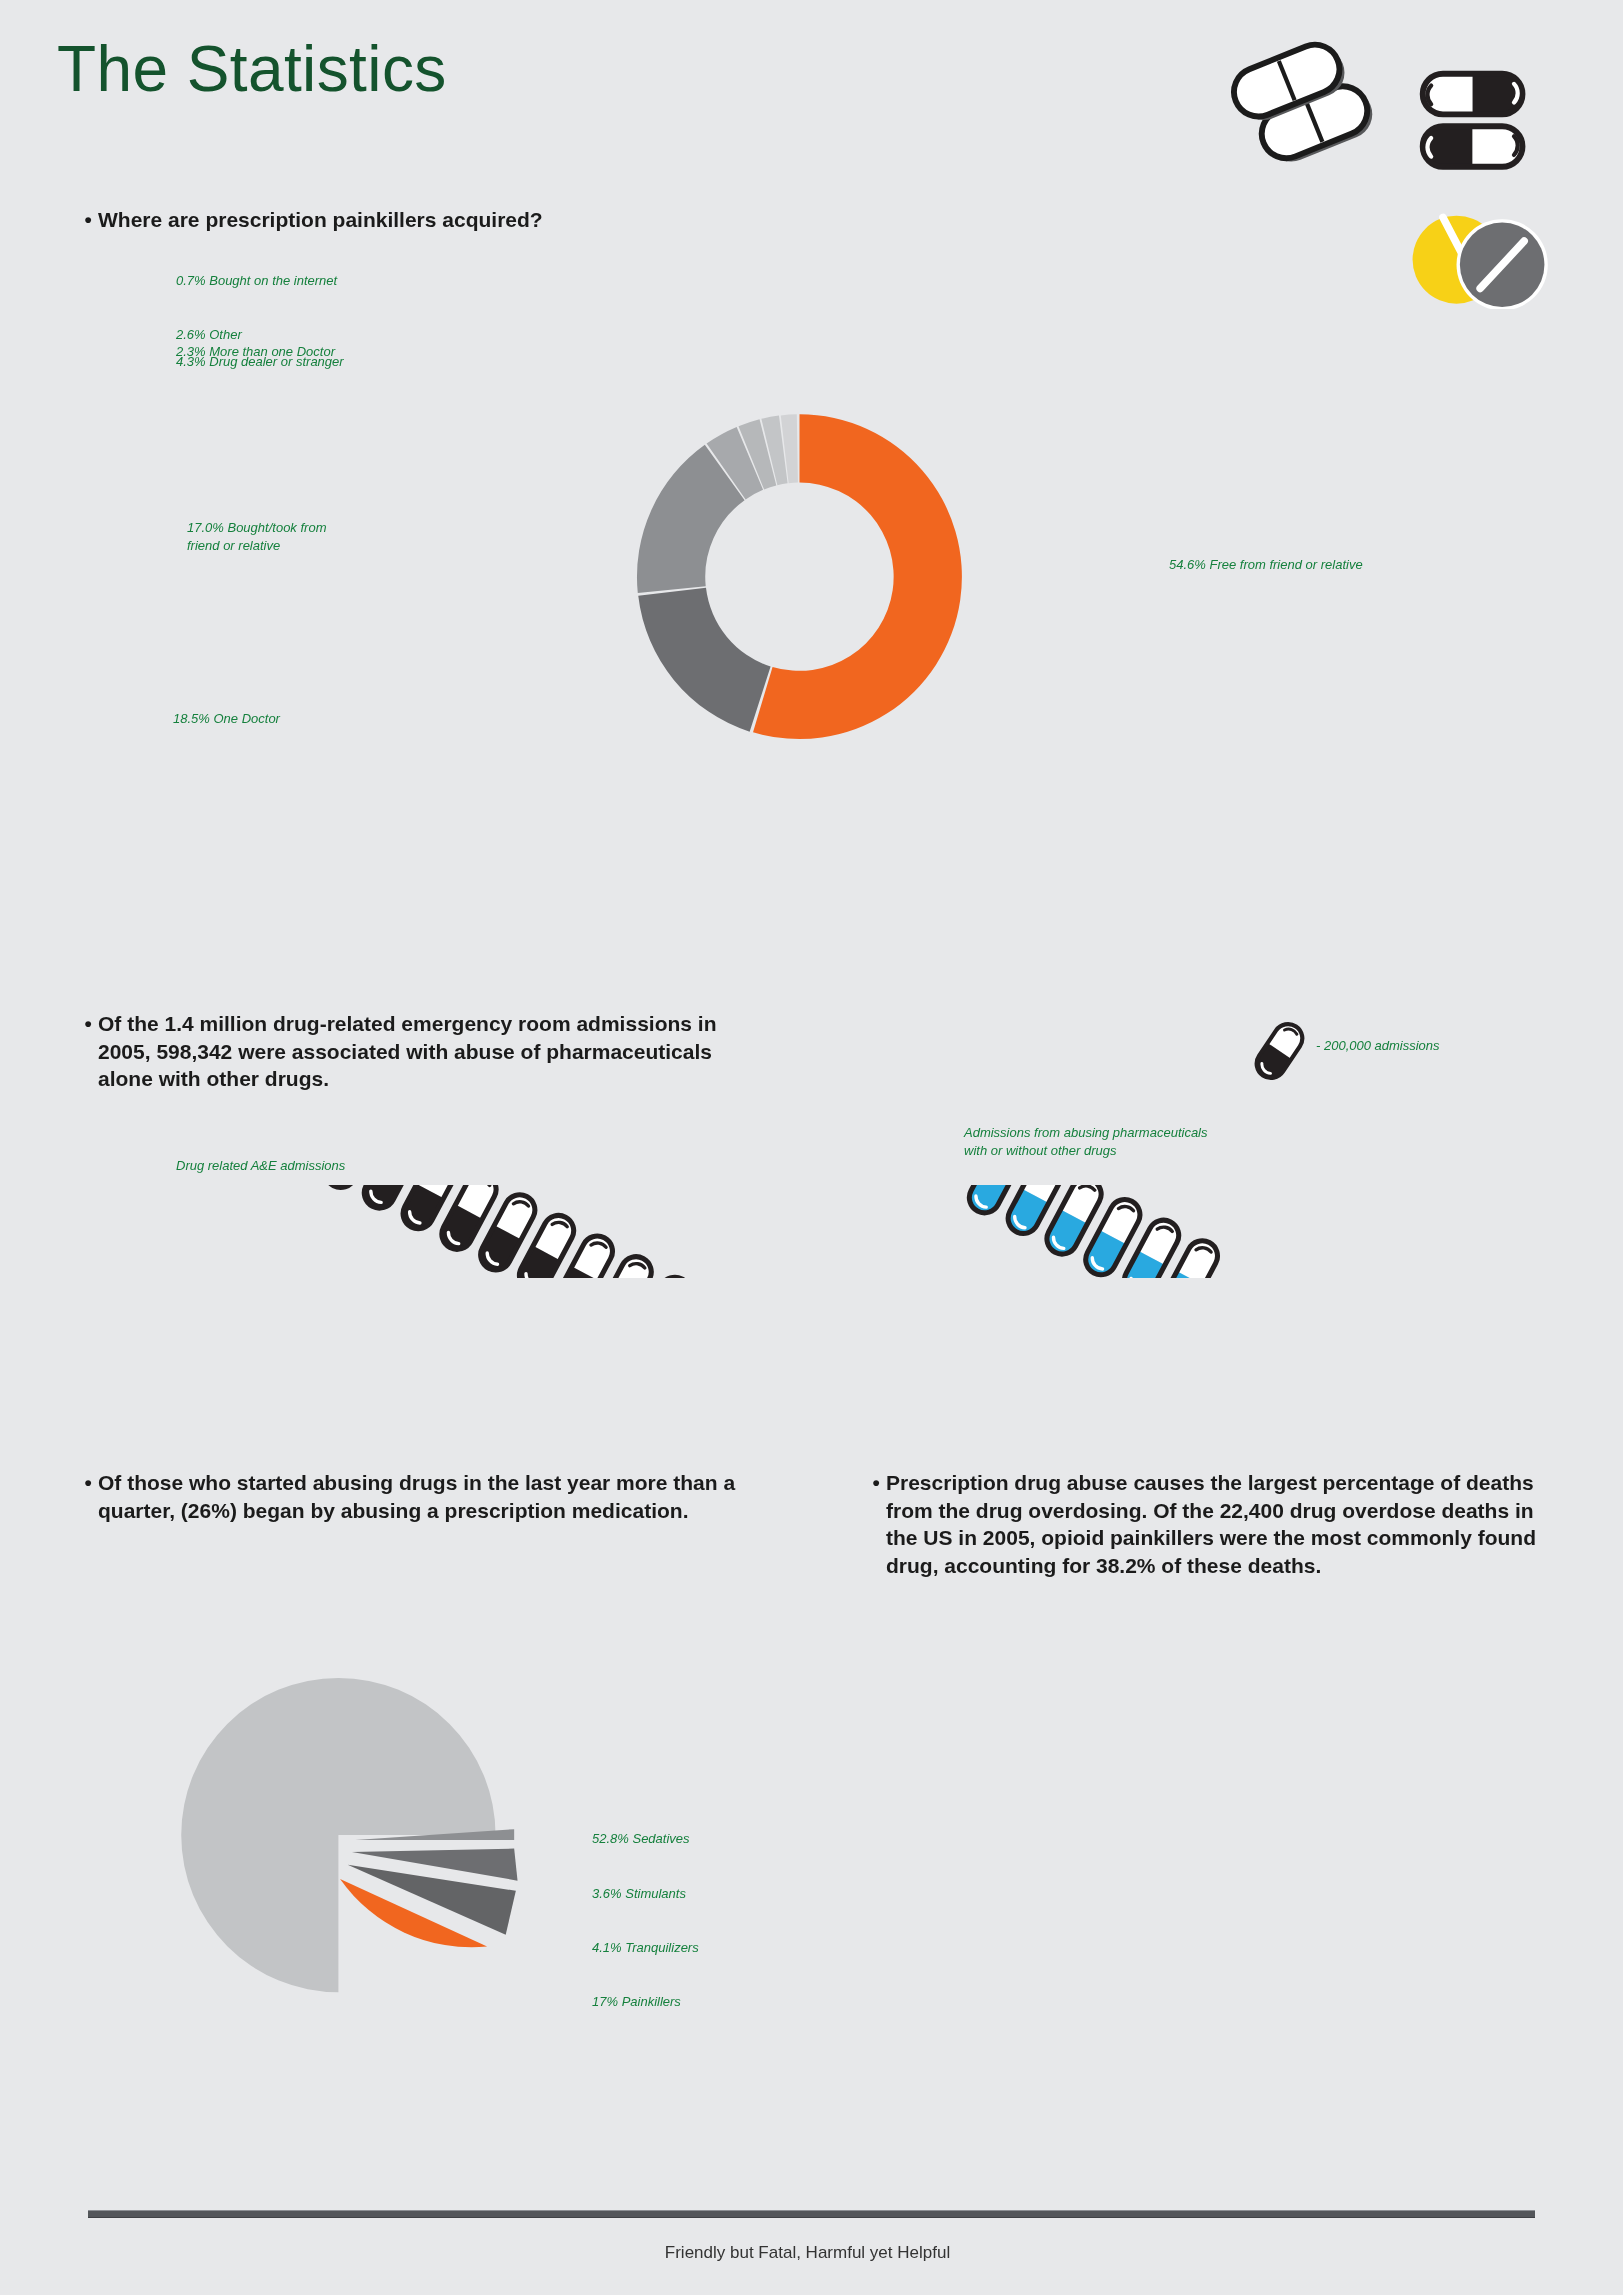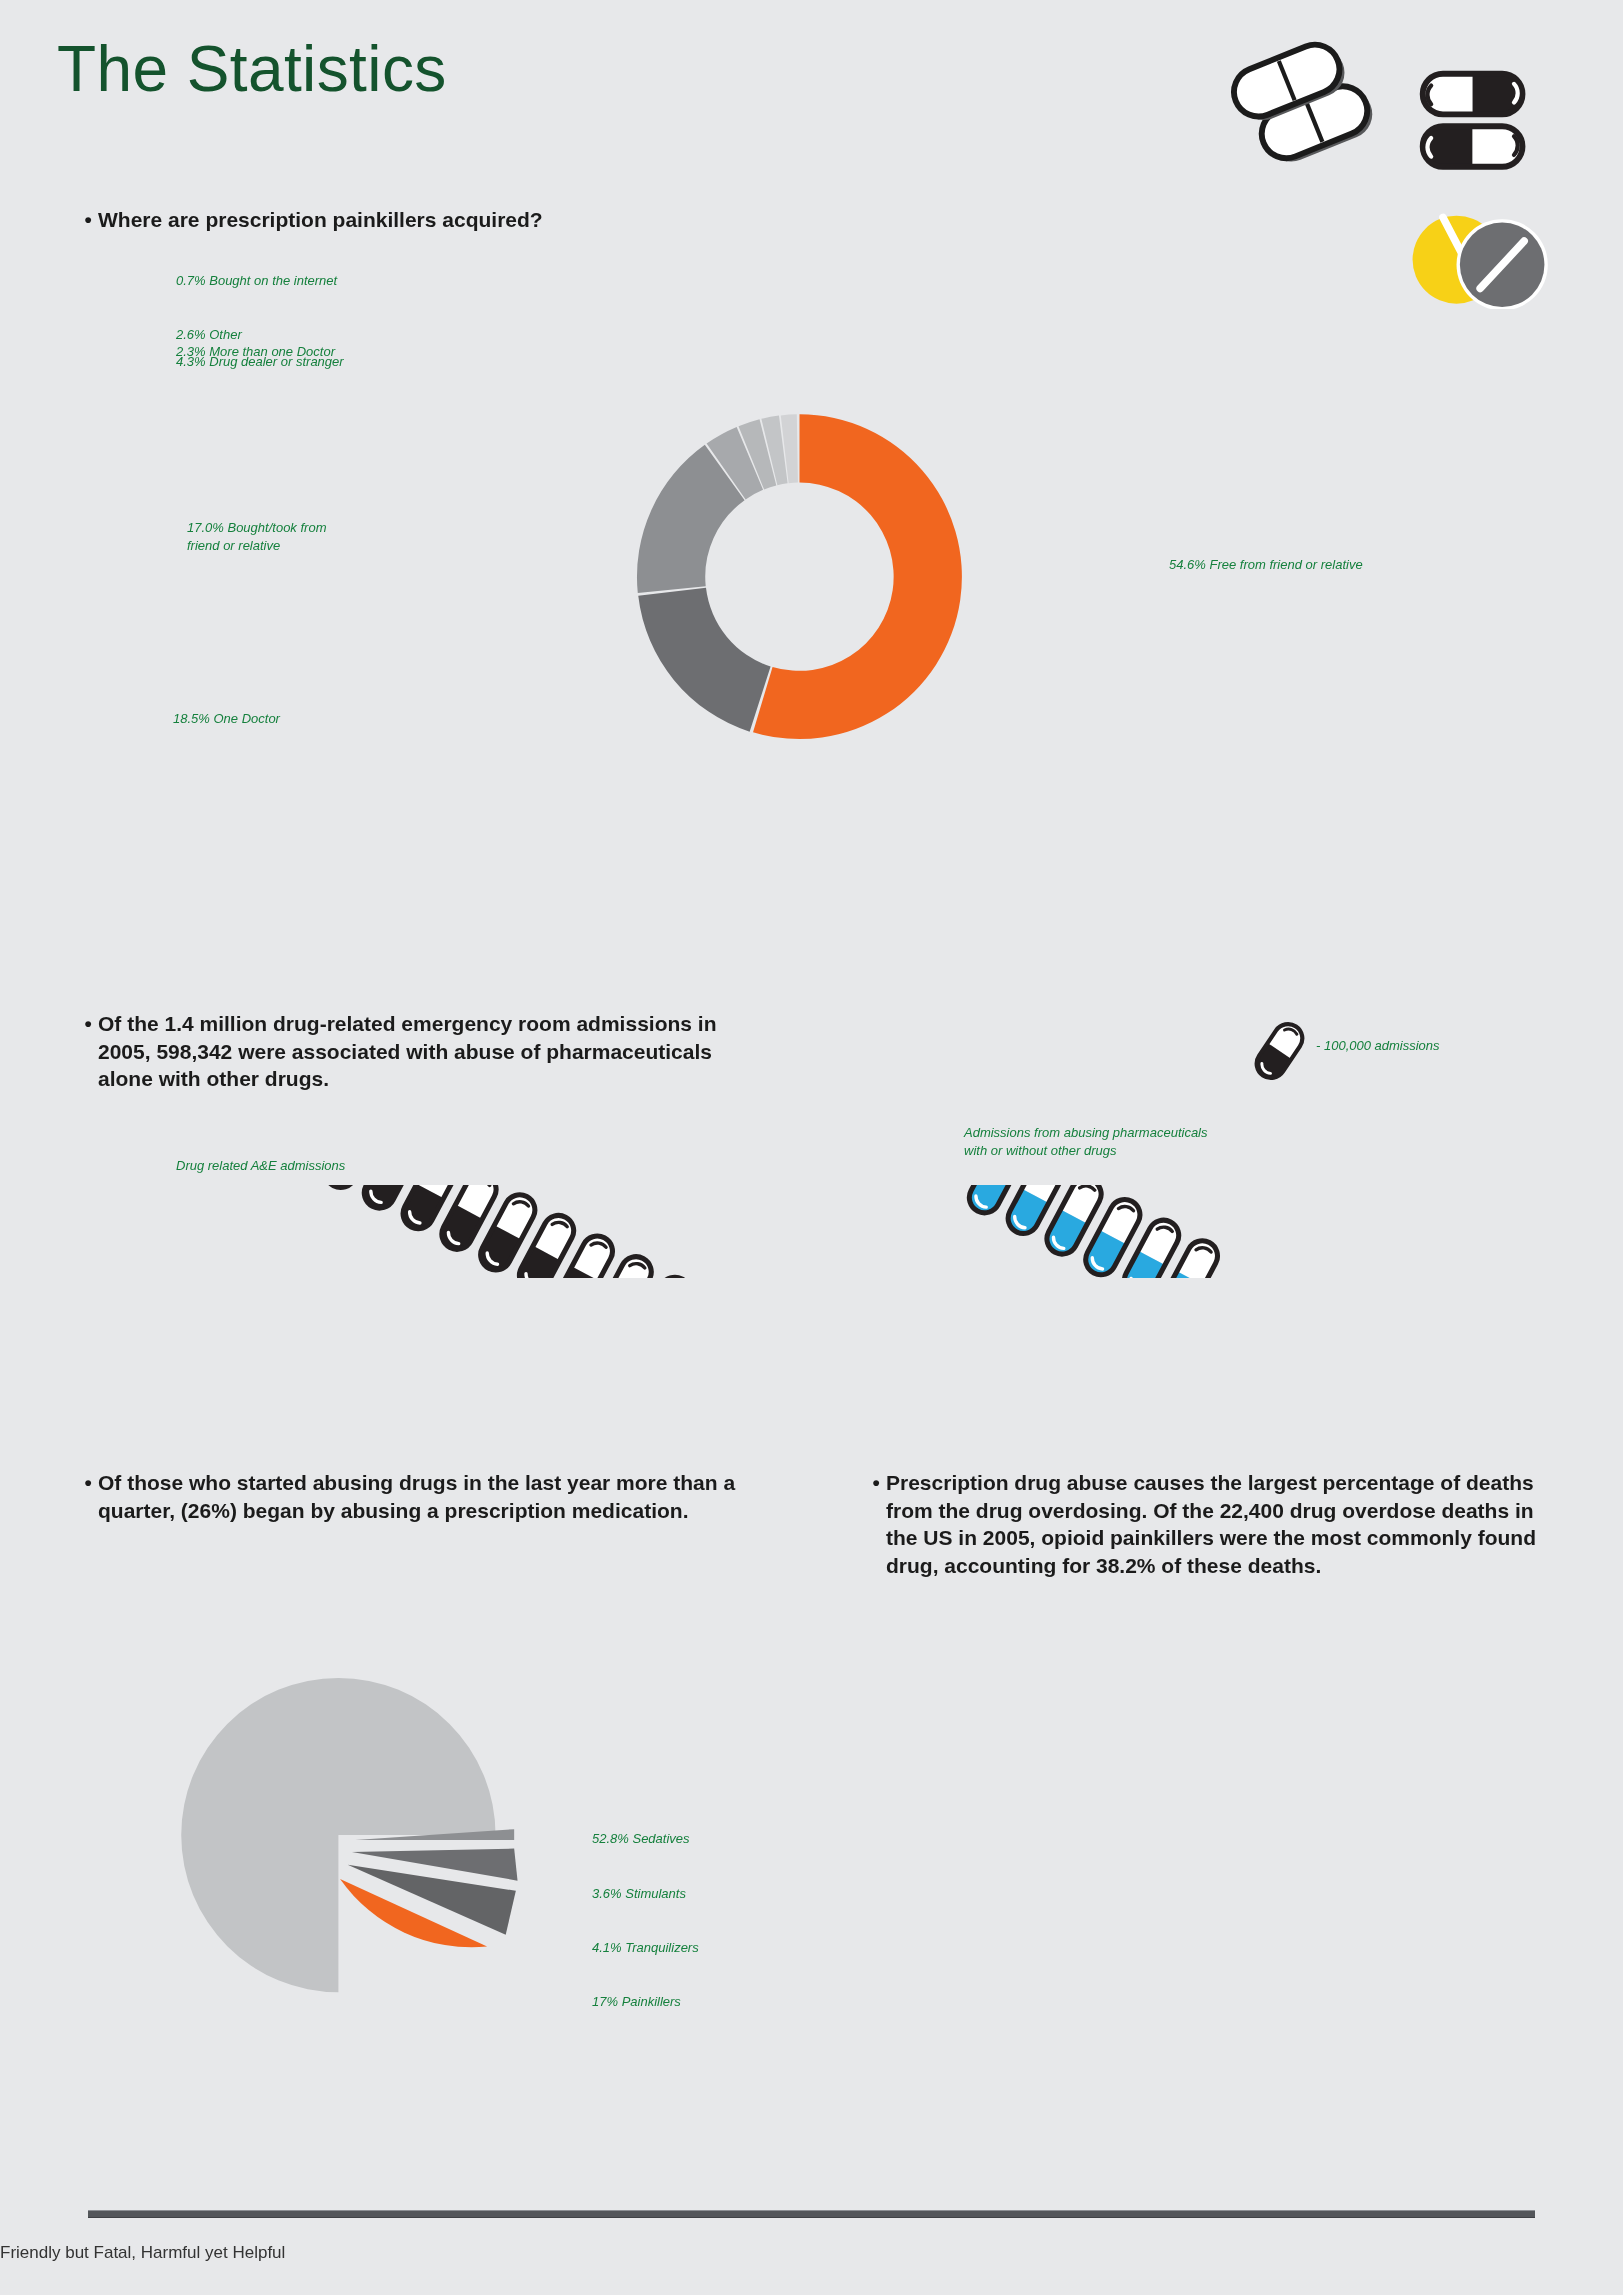--- a/index.html
+++ b/index.html
@@ -82,20 +82,21 @@
     height: 7.6px;
     background: #53565a;
     border-top: 0.8px solid #8d9095;
     border-bottom: 0.8px solid #3f4145;
   }
   .footer-text {
     position: absolute;
     left: 0;
     top: 2243px;
     width: 1615px;
+    text-align: center;
     font-size: 17px;
     color: #333;
   }
 </style>
 </head>
 <body>
 
 <div class="page">
 
   <div class="title">The Statistics</div>
@@ -202,21 +203,21 @@
         <g clip-path="url(#legclip)">
           <rect x="18" y="5" width="34" height="35" fill="#ffffff"></rect>
           <rect x="18" y="40" width="34" height="35" fill="#231f20"></rect>
         </g>
         <rect x="18" y="5" width="34" height="70" rx="17" fill="none" stroke="#231f20" stroke-width="5"></rect>
         <path d="M26 16 a11 11 0 0 1 15 -4" fill="none" stroke="#231f20" stroke-width="3.5" stroke-linecap="round"></path>
         <path d="M26 64 a11 11 0 0 0 15 4" fill="none" stroke="#ffffff" stroke-width="3.5" stroke-linecap="round"></path>
       </g>
     </svg>
   </div>
-  <div class="cap" style="left:1316px; top:1037px;">- 100,000 admissions</div>
+  <div class="cap" style="left:1316px; top:1037px;">- 200,000 admissions</div>
 
   <div class="cap" style="left:176px; top:1157px;">Drug related A&amp;E admissions</div>
   <div class="cap" style="left:964px; top:1124px; width:473px;">Admissions from abusing pharmaceuticals
 with or without other drugs</div>
 
   <div class="pill-row" style="left:173px; top:1185px;">
     <svg width="659" height="93" viewBox="0 0 780 110">
       <defs>
         <g id="blackpill">
           <clipPath id="bpclip">

